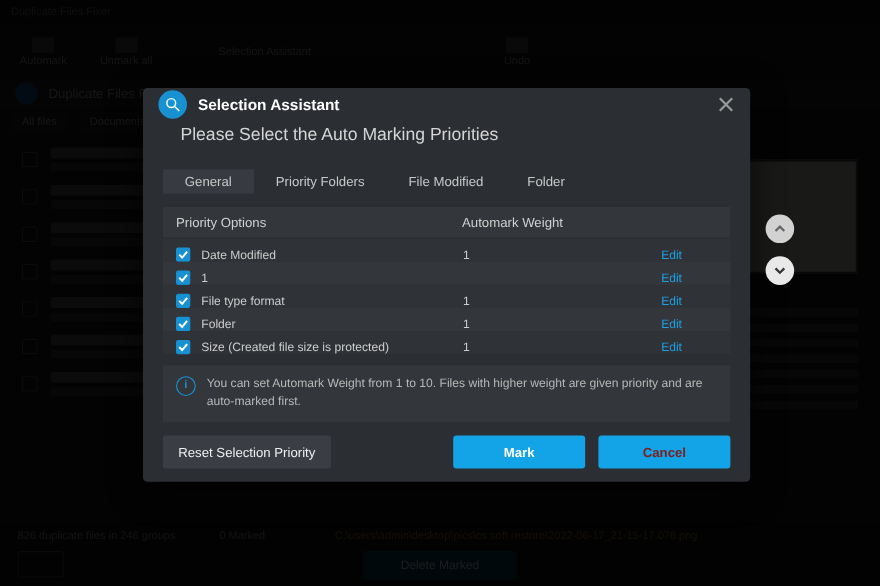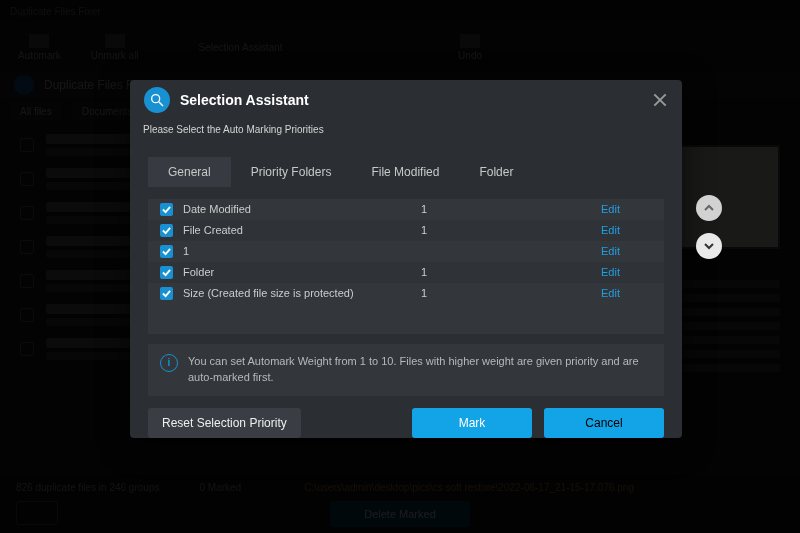--- a/index.html
+++ b/index.html
@@ -28,47 +28,47 @@
 .shade{position:absolute;inset:0;background:rgba(0,0,0,.62)}
 .modal{position:absolute;left:130px;top:80px;width:552px;height:358px;background:#2b2e33;border-radius:4px;box-shadow:0 6px 30px rgba(0,0,0,.7);display:flex;flex-direction:column}
 .m-head{height:40px;display:flex;align-items:center;padding:0 14px;gap:10px}
 .m-head .logo{width:26px;height:26px;border-radius:50%;background:#1891d2;display:flex;align-items:center;justify-content:center}
 .m-head .logo svg{width:16px;height:16px}
 .m-head .title{color:#fff;font-size:14px;font-weight:600}
 .m-head .close{margin-left:auto;width:16px;height:16px;cursor:pointer;position:relative}
 .m-head .close:before,.m-head .close:after{content:"";position:absolute;left:7px;top:0;width:2px;height:16px;background:#999}
 .m-head .close:before{transform:rotate(45deg)}
 .m-head .close:after{transform:rotate(-45deg)}
-.m-sub{padding:4px 13px 10px;color:#d5d5d5;font-size:10px}
+.m-sub{padding:4px 34px 10px;color:#d5d5d5;font-size:16px}
 .m-tabs{display:flex;margin:12px 18px;height:30px}
 .m-tabs .tab{padding:0 20px;display:flex;align-items:center;color:#c8c8c8;font-size:12px;cursor:pointer}
 .m-tabs .tab.active{background:#373a40}
 .m-body{margin:0 18px;background:#33363b;position:relative;height:136px}
 .m-body .thead{height:28px;display:flex;align-items:center;padding:0 12px;color:#d0d0d0;font-size:12px;border-bottom:1px solid #2a2c30}
 .m-body .thead .c1{flex:0 0 260px}
 .m-body .thead .c2{flex:0 0 120px}
-.m-body .tr{height:21px;display:flex;align-items:center;padding:0 12px;font-size:11px;color:#ccc;position:relative}
+.m-body .tr{height:21px;display:flex;align-items:flex-end;padding:0 12px;font-size:11px;color:#ccc;position:relative}
 .m-body .tr:nth-of-type(odd){background:#33363b}
 .m-body .tr:nth-of-type(even){background:#2f3237}
 .m-body .tr .cb{width:13px;height:13px;background:#1891d2;border-radius:2px;margin-right:10px;display:flex;align-items:center;justify-content:center}
 .m-body .tr .cb svg{width:9px;height:9px}
 .m-body .tr .c1{flex:0 0 238px}
 .m-body .tr .c2{flex:0 0 120px}
 .m-body .tr .edit{color:#1fa0e4;position:absolute;right:44px;cursor:pointer}
 .sidebtns{position:absolute;left:696px;top:195px;display:flex;flex-direction:column;gap:12px}
 .circbtn{width:26px;height:26px;border-radius:50%;background:#d2d2d2;display:flex;align-items:center;justify-content:center;cursor:pointer}
 .circbtn.dark{background:#e9e9e9}
 .circbtn svg{width:12px;height:12px}
 .m-info{margin:10px 18px 0;background:#33363b;padding:10px 12px;display:flex;gap:10px;font-size:11px;color:#b8b8b8;line-height:1.45}
 .m-info .iic{flex:0 0 16px;height:16px;border:1.5px solid #1891d2;border-radius:50%;color:#1891d2;display:flex;align-items:center;justify-content:center;font-weight:700;font-size:10px}
-.m-foot{margin:12px 18px 0;display:flex;gap:12px;align-items:center}
-.btn{height:30px;border-radius:3px;display:flex;align-items:center;justify-content:center;font-size:12px;font-weight:400;cursor:pointer;padding:0 16px}
+.m-foot{margin:12px 18px 12px;display:flex;gap:12px;align-items:center}
+.btn{height:30px;border-radius:3px;display:flex;align-items:center;justify-content:center;font-size:12px;font-weight:700;cursor:pointer;padding:0 16px}
 .btn.reset{background:#3a3d43;color:#eee;flex:0 0 auto;padding:0 14px;font-weight:500}
 .btn.mark{background:#12a4e6;color:#fff;width:88px;margin-left:auto}
-.btn.cancel{background:#12a4e6;color:#000000;width:88px}
+.btn.cancel{background:#12a4e6;color:#7f1d1d;width:88px}
 </style>
 </head>
 <body>
 
 <div class="bg">
   <div class="topbar">
     <span>Duplicate Files Fixer</span>
   </div>
   <div class="toolbar">
     <div class="tb-item">
@@ -181,46 +181,50 @@
     <div class="close"></div>
   </div>
   <div class="m-sub">Please Select the Auto Marking Priorities</div>
   <div class="m-tabs">
     <div class="tab active">General</div>
     <div class="tab">Priority Folders</div>
     <div class="tab">File Modified</div>
     <div class="tab">Folder</div>
   </div>
   <div class="m-body">
+    <div class="thead">
+      <div class="c1">Priority Options</div>
+      <div class="c2">Automark Weight</div>
+    </div>
     <div class="tr">
         <div class="cb">
           <svg viewBox="0 0 10 10">
             <polyline points="1,5 4,8 9,2" fill="none" stroke="#fff" stroke-width="2"></polyline>
           </svg>
         </div>
         <div class="c1">Date Modified</div>
         <div class="c2">1</div>
         <a class="edit">Edit</a>
       </div>
     <div class="tr">
         <div class="cb">
           <svg viewBox="0 0 10 10">
             <polyline points="1,5 4,8 9,2" fill="none" stroke="#fff" stroke-width="2"></polyline>
           </svg>
         </div>
-        <div class="c1">File Created</div>
-        <div class="c2">1</div>
-        <a class="edit">Edit</a>
-      </div>
-    <div class="tr">
-        <div class="cb">
-          <svg viewBox="0 0 10 10">
-            <polyline points="1,5 4,8 9,2" fill="none" stroke="#fff" stroke-width="2"></polyline>
-          </svg>
-        </div>
+        <div class="c2">1</div>
+        <a class="edit">Edit</a>
+      </div>
+    <div class="tr">
+        <div class="cb">
+          <svg viewBox="0 0 10 10">
+            <polyline points="1,5 4,8 9,2" fill="none" stroke="#fff" stroke-width="2"></polyline>
+          </svg>
+        </div>
+        <div class="c1">File type format</div>
         <div class="c2">1</div>
         <a class="edit">Edit</a>
       </div>
     <div class="tr">
         <div class="cb">
           <svg viewBox="0 0 10 10">
             <polyline points="1,5 4,8 9,2" fill="none" stroke="#fff" stroke-width="2"></polyline>
           </svg>
         </div>
         <div class="c1">Folder</div>

